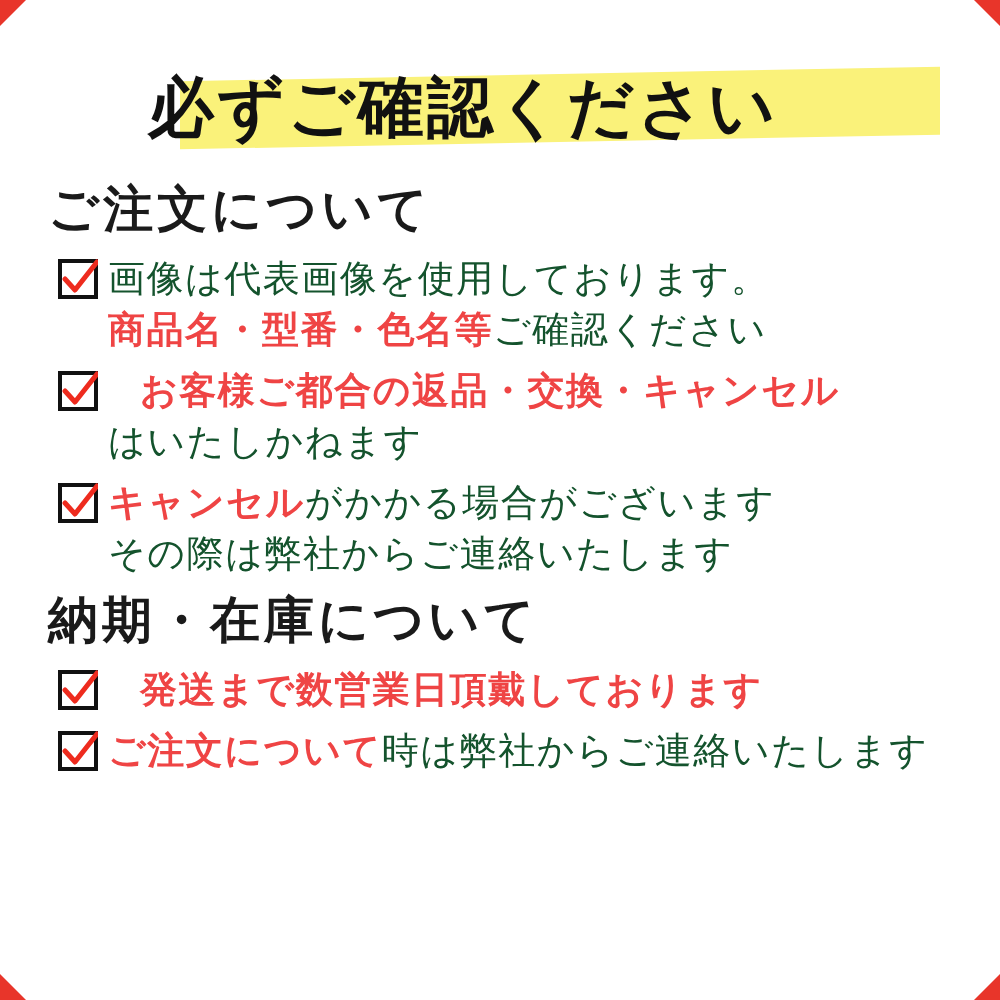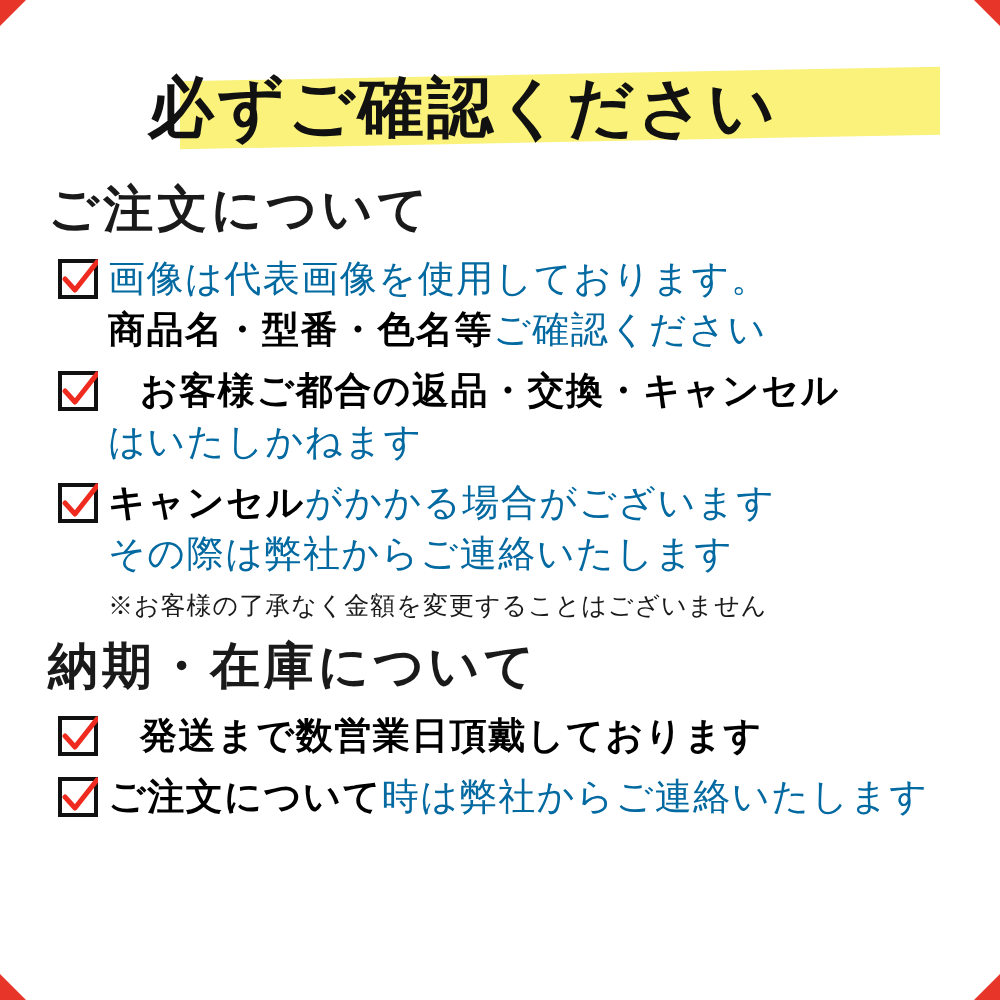--- a/index.html
+++ b/index.html
@@ -116,25 +116,25 @@
     line-height: 51px;
     letter-spacing: 1.5px;
     color: #1a1a1a;
     white-space: nowrap;
   }
   .line.bold {
     font-weight: bold;
     margin-left: 32px;
   }
   .red {
-    color: #000000;
+    color: #ef4444;
     font-weight: bold;
   }
   .blk {
-    color: #0369a1;
+    color: #14532d;
   }
   .note {
     font-family: "DejaVu Serif", serif;
     font-size: 25px;
     line-height: 38px;
     letter-spacing: 1px;
     color: #1a1a1a;
     margin-left: 68px;
     margin-top: 2px;
     white-space: nowrap;
@@ -201,21 +201,20 @@
       </span>
       <div class="item-lines">
         <div class="line">
           <span class="red">キャンセル</span><span class="blk">がかかる場合がございます</span>
         </div>
         <div class="line">
           <span class="blk">その際は弊社からご連絡いたします</span>
         </div>
       </div>
     </div>
-    <div class="note">※お客様の了承なく金額を変更することはございません</div>
   </div>
 
   <div class="section">
     <div class="section-heading">納期・在庫について</div>
 
     <div class="item">
       <span class="check">
         <svg width="40" height="40" viewBox="0 0 40 40">
           <rect x="2" y="2" width="36" height="36" fill="#ffffff" stroke="#111111" stroke-width="4"></rect>
           <path d="M7 20 L17 31 L39 3" fill="none" stroke="#ee2b1e" stroke-width="5" stroke-linecap="round" stroke-linejoin="round"></path>

